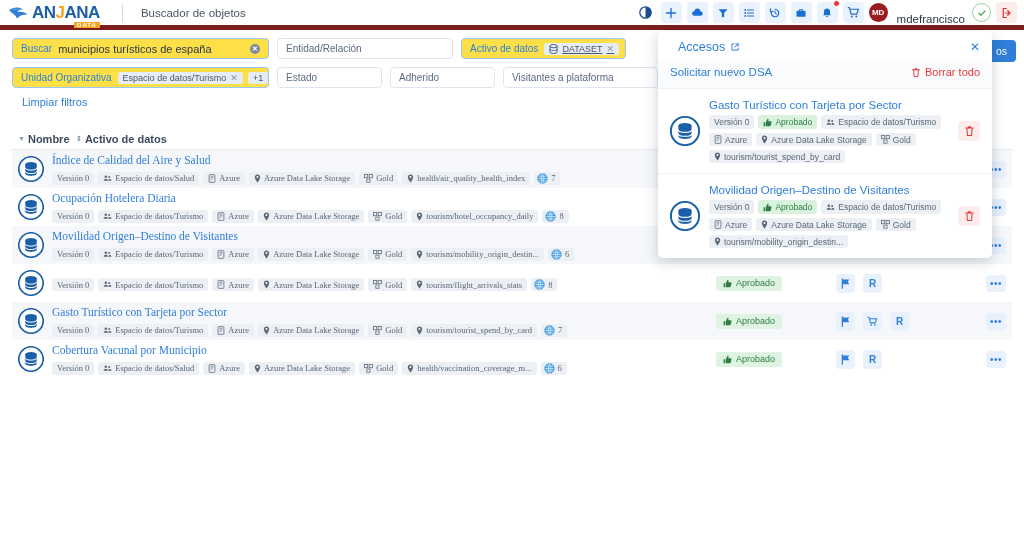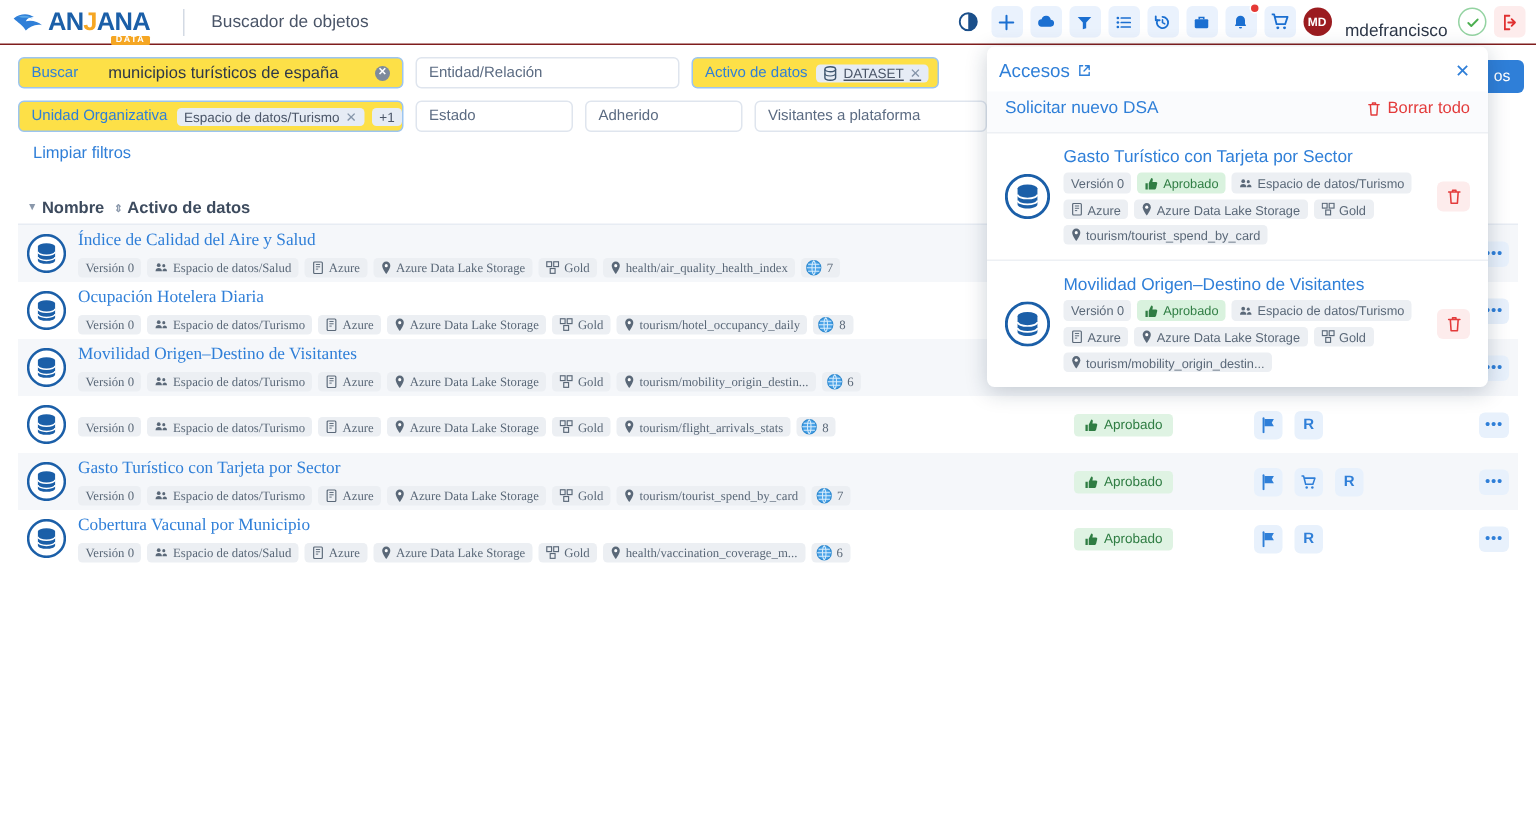--- a/index.html
+++ b/index.html
@@ -7,21 +7,21 @@
     width: 1024px; height: 547px;
     font-family: "Liberation Sans", sans-serif;
     background: #ffffff;
     overflow: hidden;
   }
   #app { position: relative; width: 1024px; height: 547px; background:#fff; }
 
   
   .topbar {
     position:absolute; top:0; left:0; width:1024px; height:30px;
-    background:#ffffff; border-bottom:1px solid #7f1d1d;
+    background:#ffffff; border-bottom:5px solid #7f1d1d;
     display:flex; align-items:center;
   }
   .brand { display:flex; align-items:center; padding-left:8px; gap:8px; }
   .logo-wrap { display:flex; align-items:center; gap:2px; }
   .logo-bird { width:22px; height:18px; }
   .logo-text {
     font-weight:bold; font-size:17px; color:#1b5fa8; letter-spacing:-0.5px;
     position:relative; line-height:1;
   }
   .logo-text .or { color:#f5a623; }
@@ -65,21 +65,21 @@
   
   .filters { position:absolute; top:38px; left:0; width:1024px; }
   .filter-row { display:flex; gap:8px; padding:0 12px 8px 12px; align-items:center; }
   .fbox {
     height:21px; border:1px solid #dfe5ee; border-radius:4px; background:#fff;
     display:flex; align-items:center; padding:0 8px; font-size:10px; color:#5b6b82;
     cursor:pointer; white-space:nowrap;
   }
   .fbox.active { border-color:#9cc5f0; background:#fde047; }
   .fbox .flabel { color:#2f7fd8; margin-right:6px; }
-  .fbox .fval { color:#2d3748; font-size:11px;margin-left:14px; }
+  .fbox .fval { color:#2d3748; font-size:11px; }
   .fbox-search { width:257px; position:relative; justify-content:flex-start; }
   .clear-x {
     margin-left:auto; width:10px; height:10px; border-radius:50%;
     background:#7d8a9c; color:#fff; font-size:7px; line-height:10px;
     text-align:center; font-weight:bold;
   }
   .chip {
     background:#e6ecf5; border-radius:3px; padding:1px 5px; font-size:9px;
     color:#4a5568; display:inline-flex; align-items:center; gap:4px;
   }
@@ -158,21 +158,21 @@
   }
 
   
   .modal {
     position:absolute; top:31px; left:658px; width:334px;
     background:#fff; border-radius:5px;
     box-shadow:0 3px 14px rgba(20,40,70,0.22);
     overflow:hidden;
   }
   .modal-head {
-    display:flex; align-items:flex-start; padding:9px 12px 7px 8px;
+    display:flex; align-items:flex-start; padding:9px 12px 7px 20px;
   }
   .modal-title {
     font-size:12.5px; color:#2f7fd8; display:flex; align-items:center; gap:5px;
   }
   .modal-close { margin-left:auto; color:#2f7fd8; font-size:12px; cursor:pointer; }
   .modal-sub {
     display:flex; align-items:center; padding:5px 12px 10px 12px;
     background:#fafbfd;
   }
   .sub-link { font-size:11.5px; color:#2f7fd8; cursor:pointer; }

